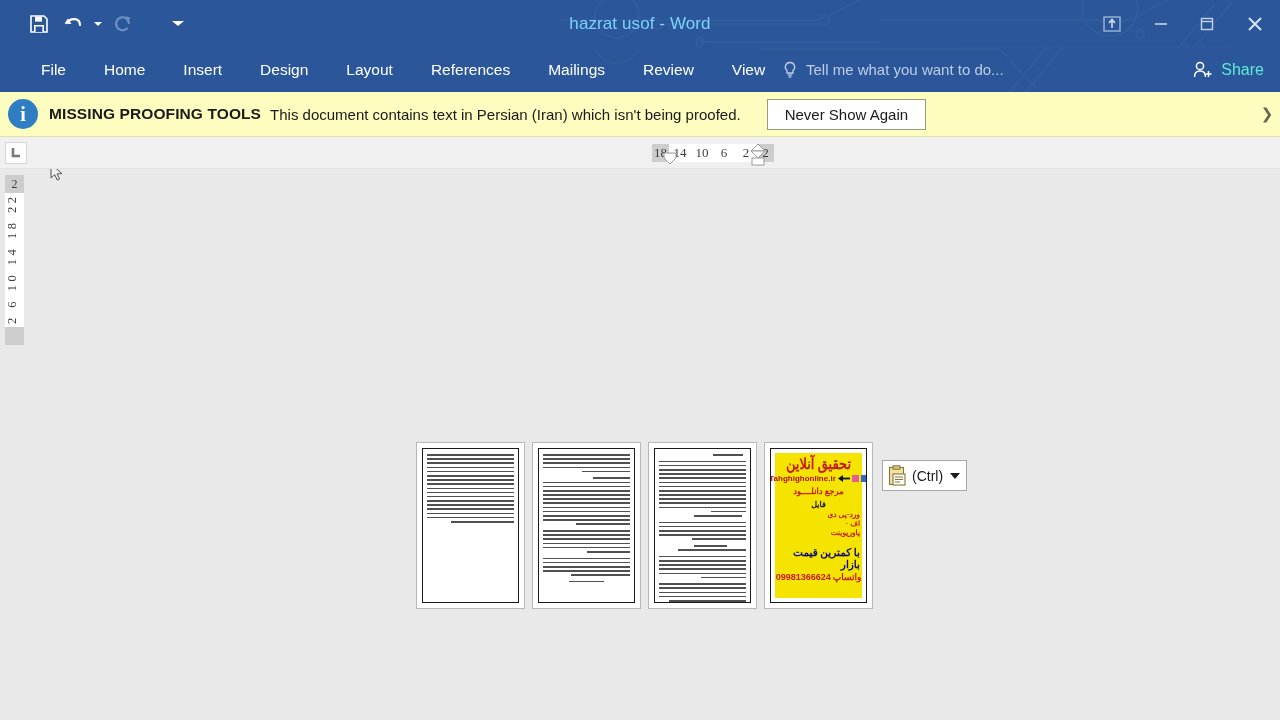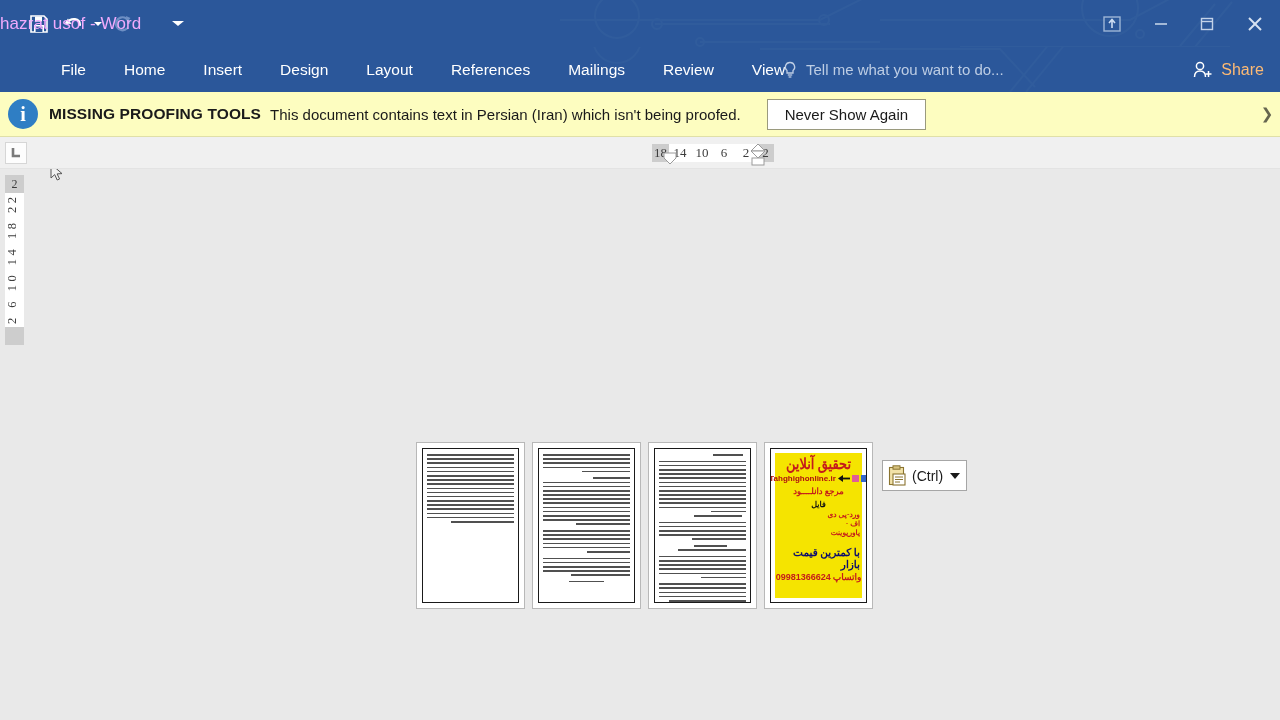--- a/index.html
+++ b/index.html
@@ -47,22 +47,22 @@
     border-top: 4.5px solid #ffffff;
   }
   .caret-glyph.wide {
     border-left-width: 6px; border-right-width: 6px; border-top-width: 5px;
   }
   .title-text {
     position: absolute;
     left: 0; right: 0; top: 0;
     height: 47px;
     line-height: 47px;
-    text-align: left;
-    color: #f0abfc;
+    text-align: center;
+    color: #7dd3fc;
     font-size: 17px;
     z-index: 3;
     letter-spacing: .1px;
   }
   .wincontrols {
     position: absolute; right: 0; top: 0;
     height: 47px;
     display: flex; align-items: center;
     z-index: 4;
   }
@@ -73,21 +73,20 @@
   }
   .wc.ribbonopt { width: 52px; color: #9db5d6; }
   .wc.close { width: 50px; color: #d7e2f1; font-size: 19px; }
 
   
   .ribbonbar {
     position: relative;
     height: 45px;
     background: #2b579a;
     overflow: hidden;
-    padding-left: 20px;
   }
   .rb-pattern { position: absolute; inset: 0; opacity: .5; pointer-events: none; }
   .tabs {
     position: relative;
     display: flex; align-items: center;
     height: 45px;
     padding-left: 22px;
     gap: 0;
     z-index: 3;
   }
@@ -108,21 +107,21 @@
     color: #bdcde4;
     font-size: 15px;
     z-index: 3;
   }
   .share-btn {
     position: absolute;
     right: 0; top: 0;
     height: 45px;
     display: flex; align-items: center; gap: 7px;
     padding: 0 16px 0 14px;
-    color: #fdba74;
+    color: #5eead4;
     font-size: 16px;
     background: #2b579a;
     z-index: 4;
   }
 
   
   .notifbar {
     position: relative;
     height: 45px;
     background: #fdfdc0;

